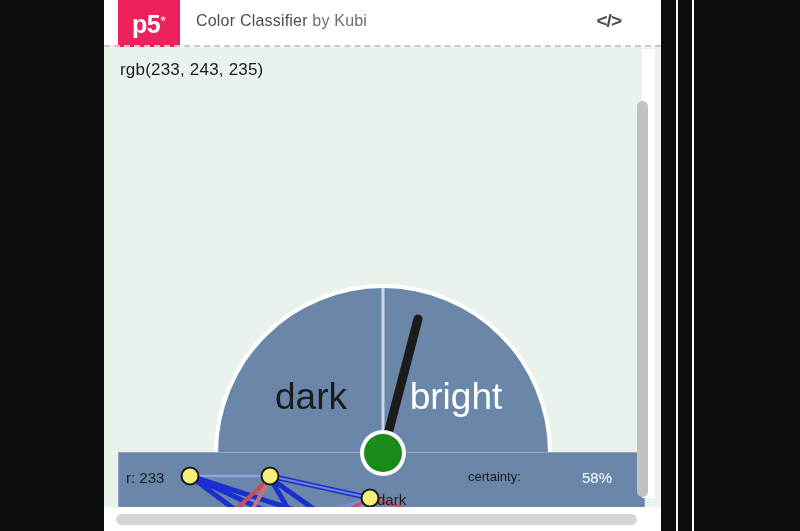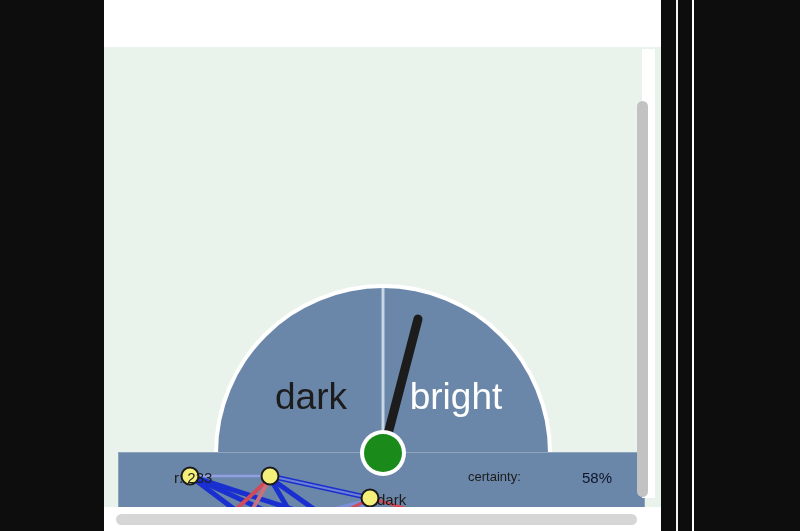--- a/index.html
+++ b/index.html
@@ -172,21 +172,20 @@
     border: 1px solid #8fa4bd;
     pointer-events: none;
   }
   .net-label-r {
     position: absolute;
     left: 8px;
     top: 17px;
     font-size: 15px;
     color: #1c1c1c;
     font-family: "Liberation Sans", sans-serif;
-    margin-left: 48px;
   }
   .net-label-out {
     position: absolute;
     left: 259px;
     top: 39px;
     font-size: 15px;
     color: #1c1c1c;
     font-family: "Liberation Sans", sans-serif;
   }
   .net-certainty-label {
@@ -195,21 +194,21 @@
     top: 17px;
     font-size: 13px;
     color: #1c1c1c;
     font-family: "Liberation Sans", sans-serif;
   }
   .net-certainty-value {
     position: absolute;
     left: 464px;
     top: 17px;
     font-size: 15px;
-    color: #0f172a;
+    color: #ffffff;
     font-family: "Liberation Sans", sans-serif;
   }
 
   
   .vscroll-track {
     position: absolute;
     right: 6px;
     top: 49px;
     width: 13px;
     height: 449px;
@@ -247,23 +246,37 @@
 
 <div id="root">
 
   <div class="frame-left"></div>
   <div class="frame-right"></div>
   <div class="frame-seam-a"></div>
   <div class="frame-seam-b"></div>
 
   <div class="window">
 
+    <div class="header">
+      <div class="logo">
+        <span class="logo-text">p5</span>
+          <span class="logo-star">*</span>
+      </div>
+      <div class="header-title">
+        <span>Color Classifier</span>
+        <span class="by">by</span>
+        <span class="by">Kubi</span>
+      </div>
+      <div class="code-icon">&lt;/&gt;</div>
+      <div class="header-dash"></div>
+    </div>
 
     <div class="canvas">
 
+      <div class="rgb-label">rgb(233, 243, 235)</div>
 
       <svg class="gauge" viewBox="0 0 557 460" width="557" height="460">
 
         <path d="M 110 406 A 169 169 0 0 1 448 406 Z" fill="#ffffff"></path>
 
         <path d="M 114 406 A 165 165 0 0 1 444 406 Z" fill="#6a86a8"></path>
 
         <line x1="279" y1="241" x2="279" y2="406" stroke="#c9d6e4" stroke-width="3"></line>
 
         <text x="207" y="362" text-anchor="middle" font-family="Liberation Sans, sans-serif" font-size="37" fill="#1c1c1c">dark</text>

